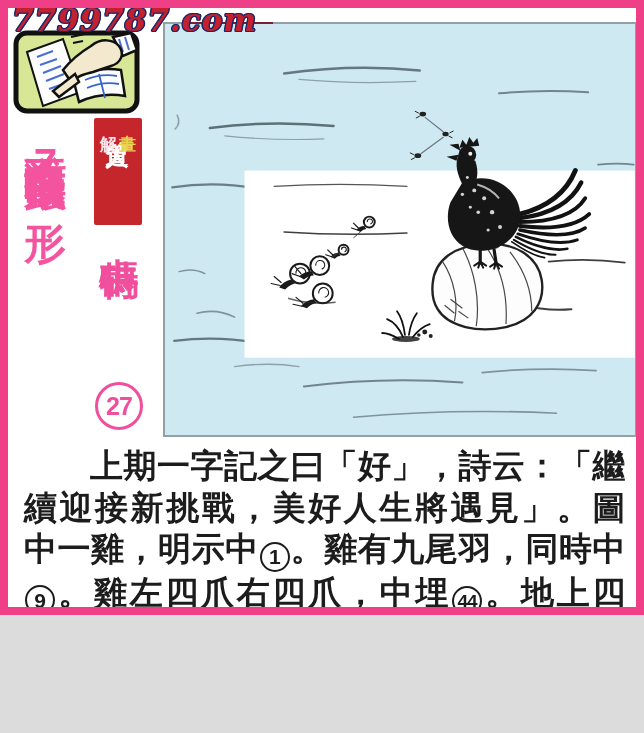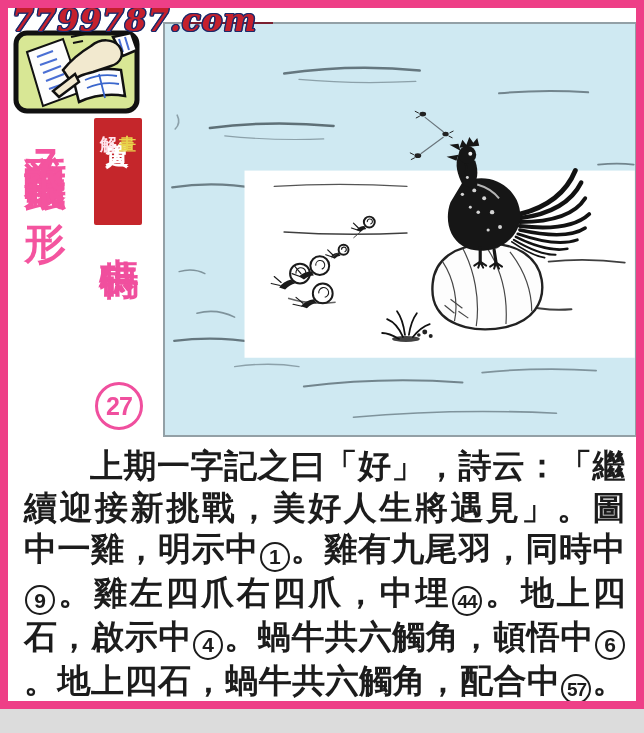--- a/index.html
+++ b/index.html
@@ -2,21 +2,21 @@
 <html style="--frame: #ee3f87; --slogan: #f4549f; --banner-bg: #c5262b; --banner-sub-right: #e8d34a; --prediction: #f04f9e; --header-fill: #c5202d; --header-outline: #1b2a6b; --art-bg: #cfe9f2; --text: #1c1c1c;"><head>
 <meta charset="utf-8">
 <style>
   :root{
     --frame:#ee3f87; --slogan:#f4549f; --banner-bg:#c5262b; --banner-sub-right:#e8d34a;
     --prediction:#f04f9e; --header-fill:#c5202d; --header-outline:#1b2a6b;
     --art-bg:#cfe9f2; --text:#1c1c1c;
   }
   html,body{margin:0;padding:0;background:#dcdcdc;}
   .page{
-    position:relative; width:644px; height:709px; box-sizing:border-box;
+    position:relative; width:644px; height:615px; box-sizing:border-box;
     background:#ffffff; border:8px solid var(--frame); overflow:hidden;
     font-family:"Liberation Sans","DejaVu Sans",sans-serif;
   }
   .site{
     position:absolute; left:4px; top:-6px; z-index:6;
     font-family:"DejaVu Serif","Liberation Serif",serif;
     font-style:italic; font-weight:800; font-size:31px; letter-spacing:1px;
     color:var(--header-fill);
     text-shadow:-1.4px 0 var(--header-outline),1.4px 0 var(--header-outline),
       0 -1.4px var(--header-outline),0 1.4px var(--header-outline),

